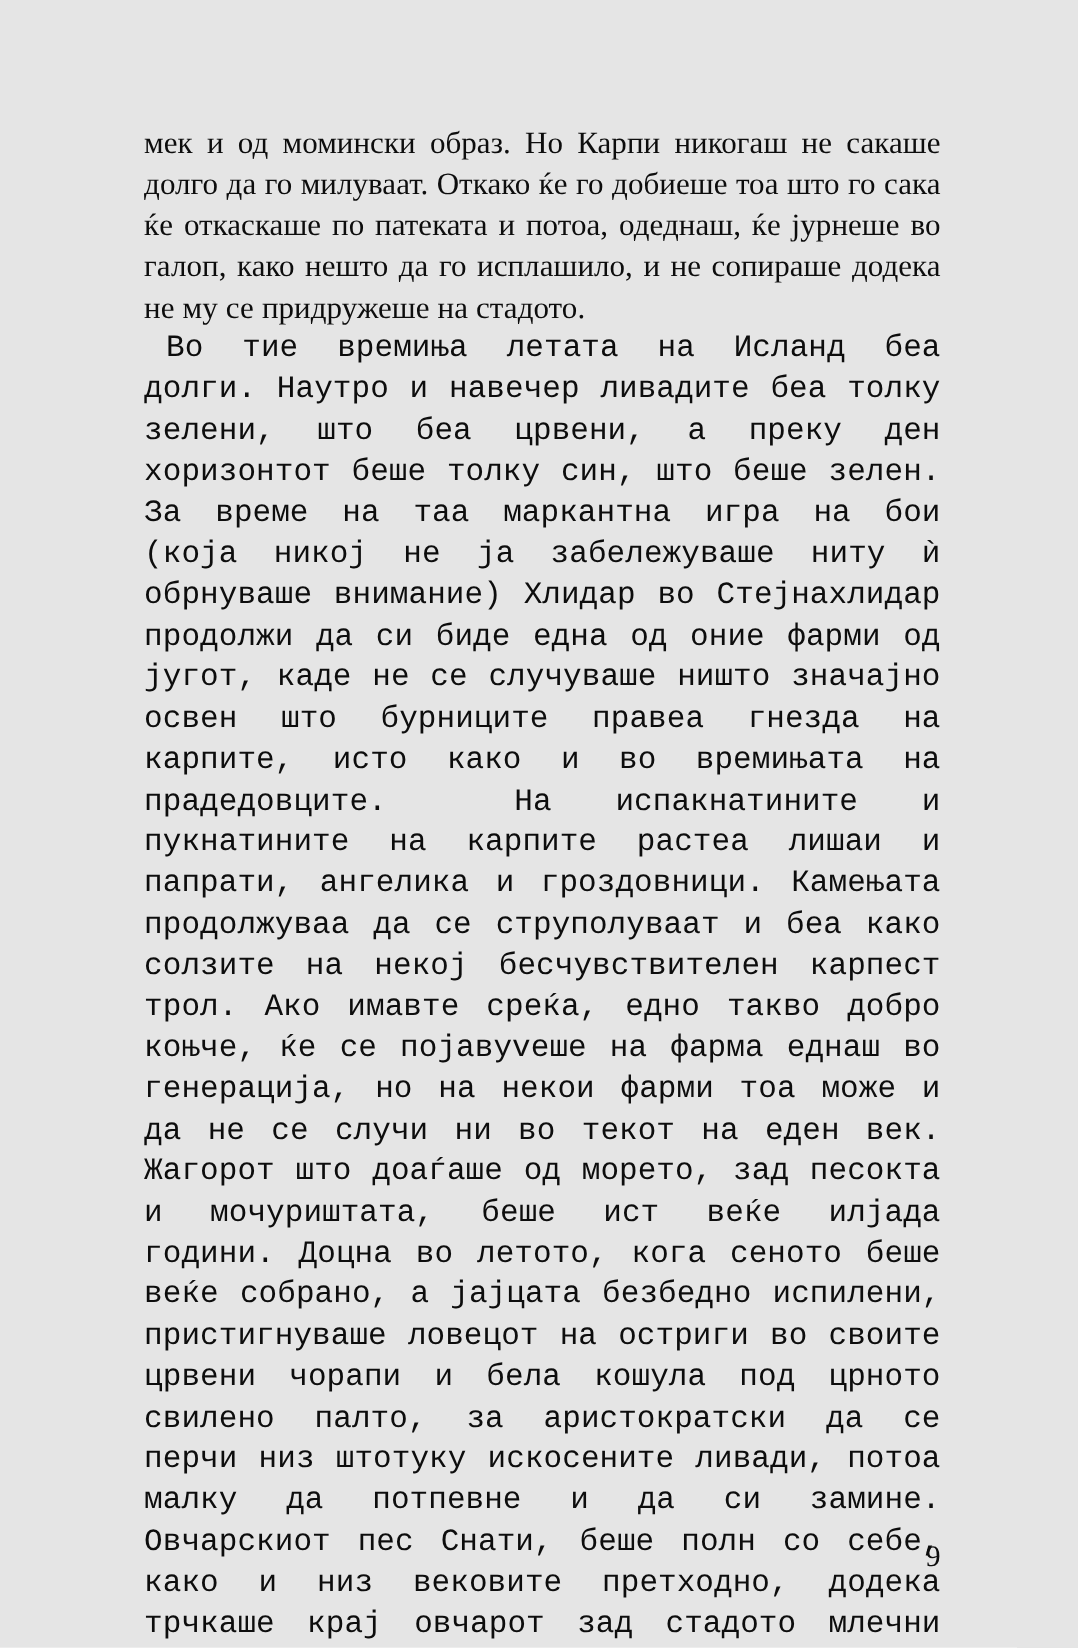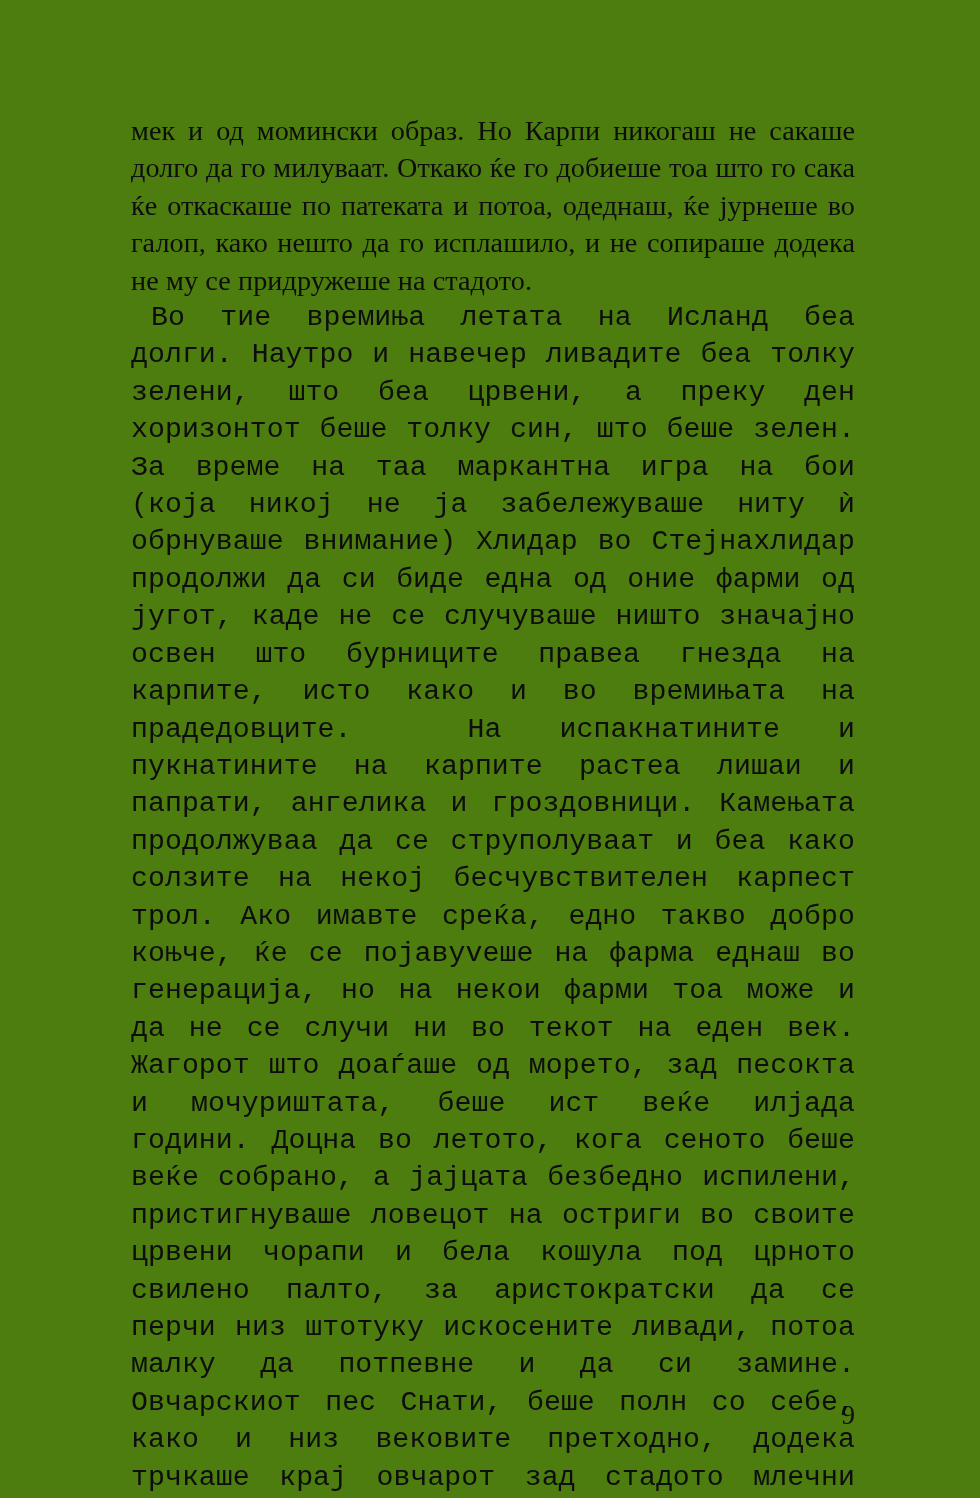--- a/index.html
+++ b/index.html
@@ -13,21 +13,21 @@
     background: #ffffff;
     font-family: "Liberation Serif", "DejaVu Serif", serif;
     color: #000000;
     overflow: hidden;
   }
 
   .page {
     position: relative;
     width: 980px;
     height: 1498px;
-    background: #4d7c0f;
+    background: #e5e5e5;
     box-sizing: border-box;
   }
 
   .text-block {
     position: absolute;
     left: 131px;
     top: 112px;
     width: 724px;
   }
 

